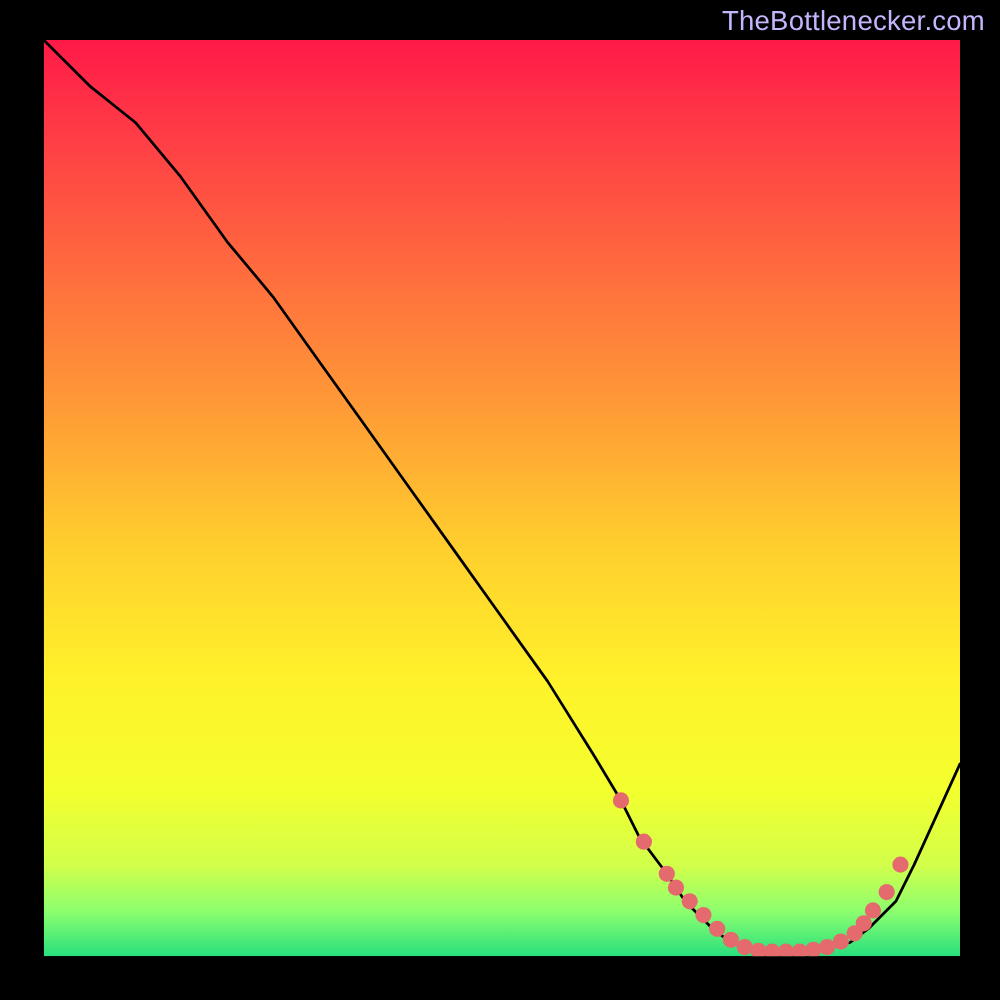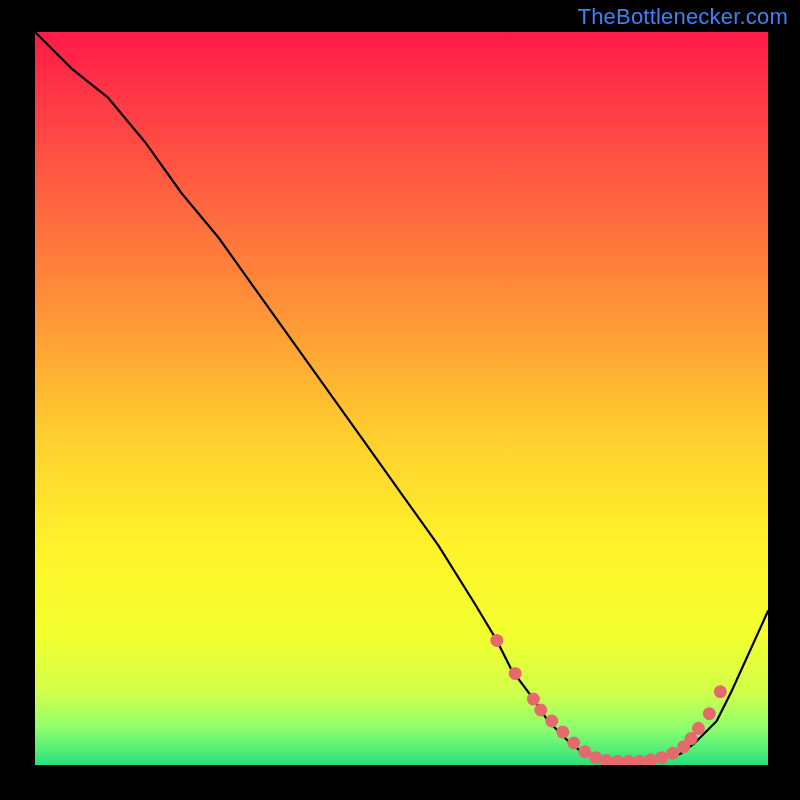--- a/index.html
+++ b/index.html
@@ -14,21 +14,21 @@
   .stage {
     position: relative;
     width: 800px;
     height: 800px;
     background: #000;
   }
   .attribution {
     position: absolute;
     top: 4px;
     right: 12px;
-    color: #3b82f6;
+    color: #c4b5fd;
     font-size: 22px;
     letter-spacing: 0.2px;
     user-select: none;
   }
   .plot {
     position: absolute;
     left: 35px;
     top: 32px;
     width: 733px;
     height: 733px;

